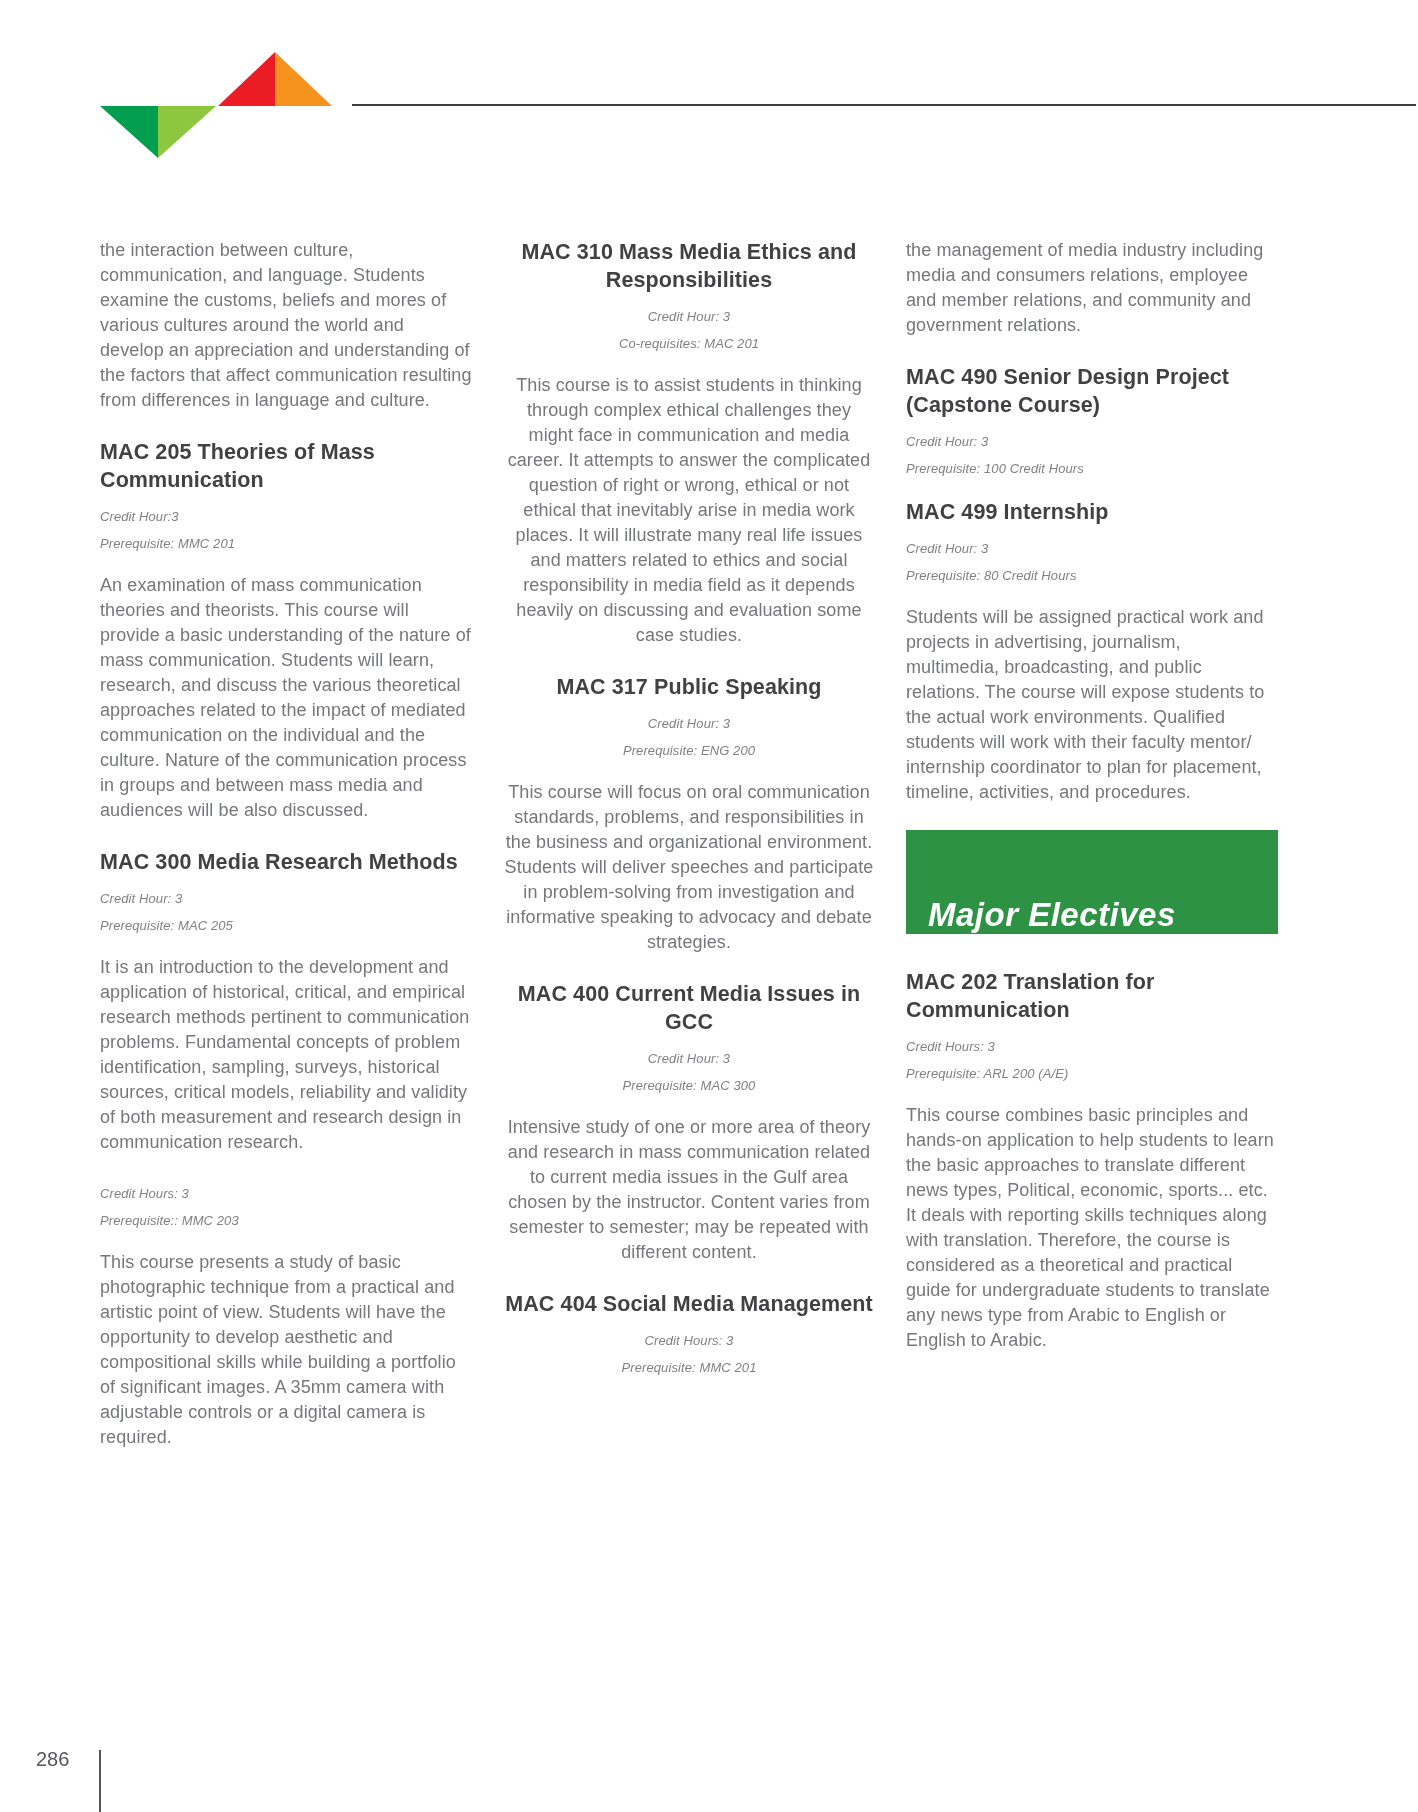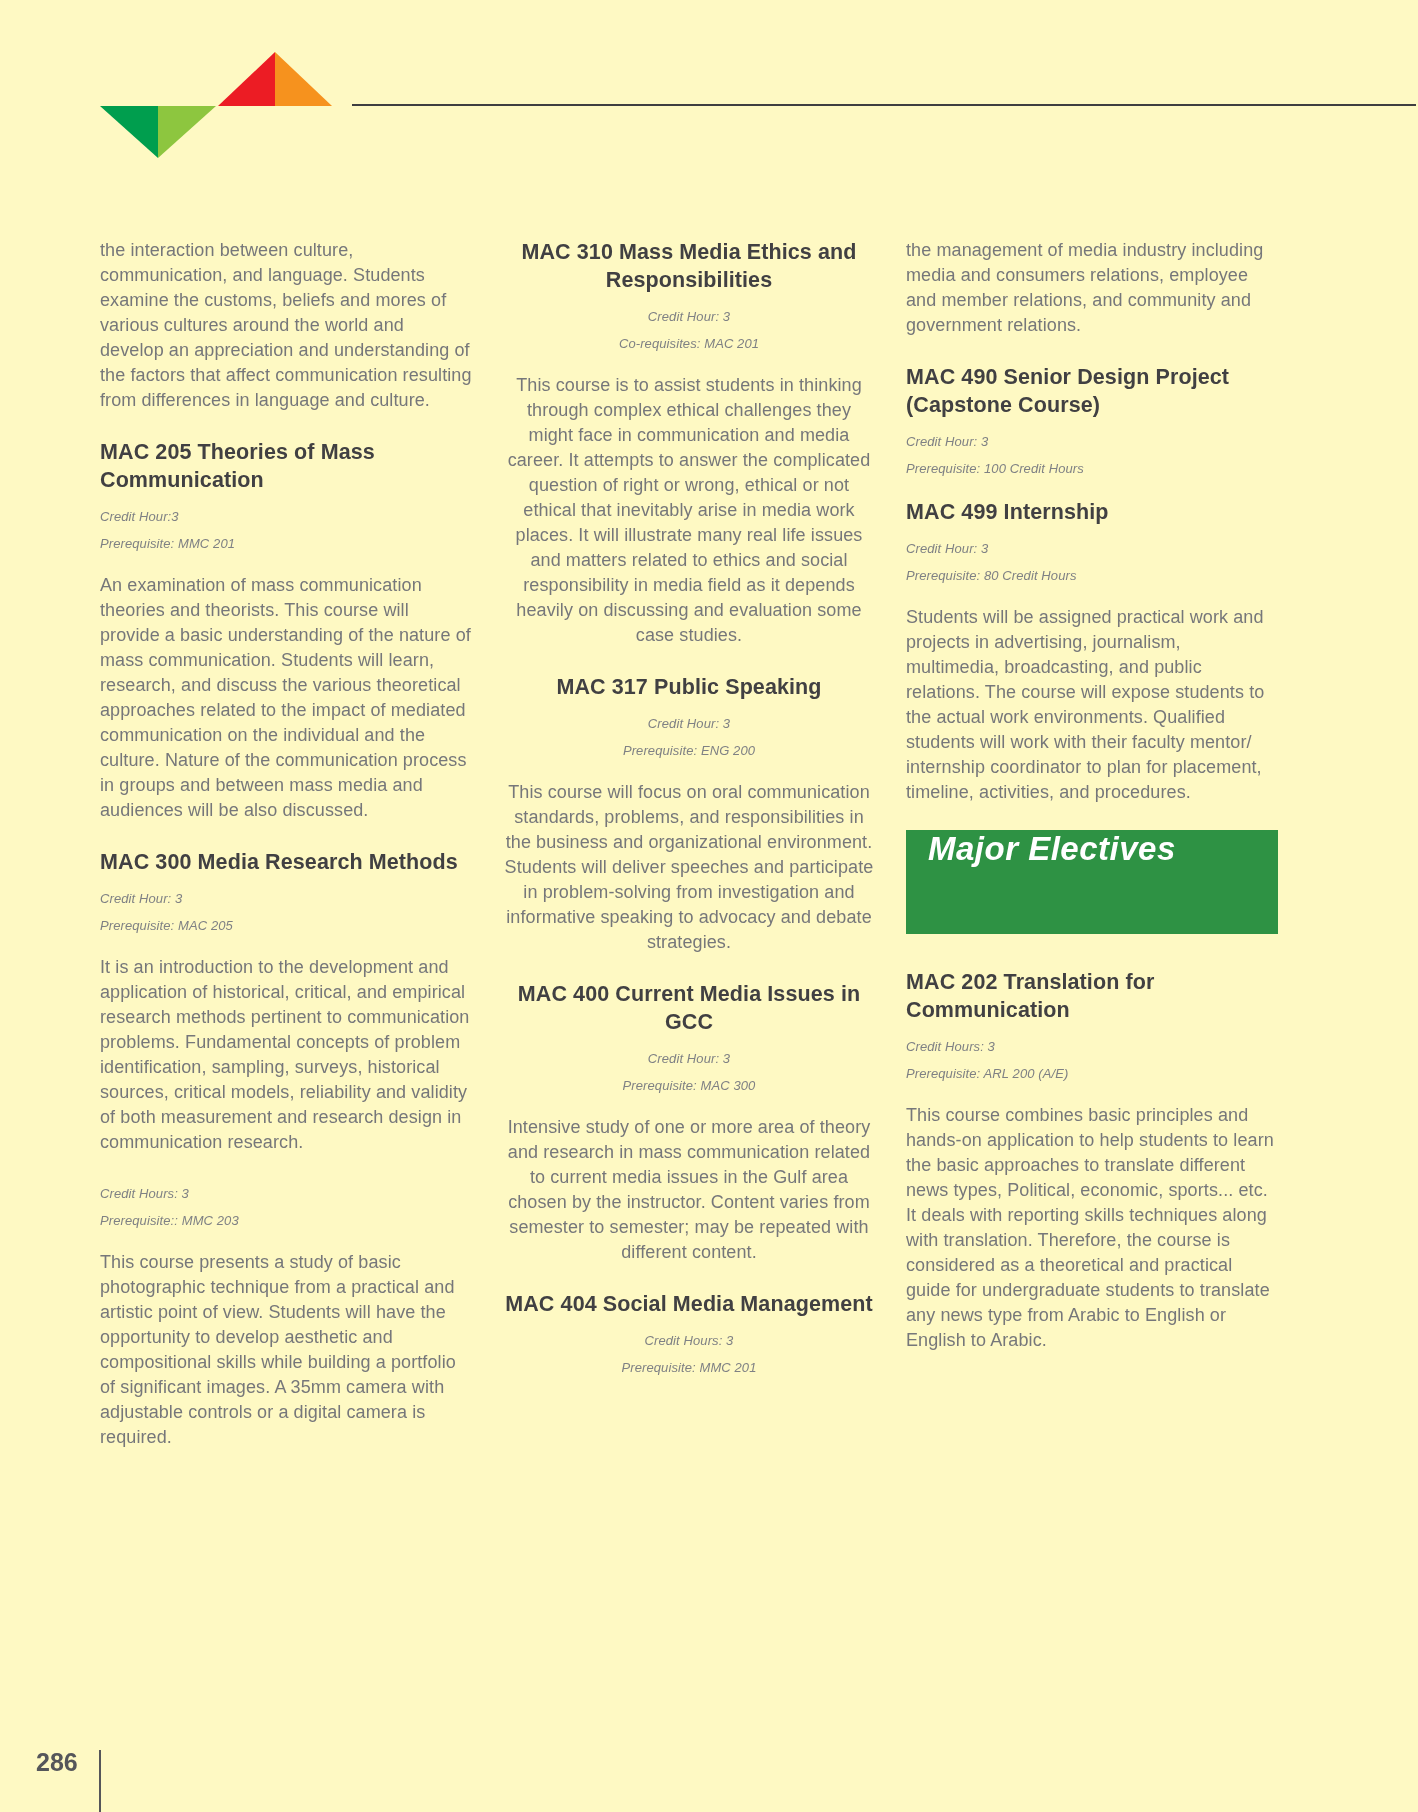--- a/index.html
+++ b/index.html
@@ -1,19 +1,19 @@
 <!DOCTYPE html>
 <html><head>
 <meta charset="utf-8">
 <style>
   html,body { margin:0; padding:0; background:#e8e8e8; }
   .page {
     position:relative;
     width:1418px; height:1812px;
-    background:#fef9c3;
+    background:#ffffff;
     font-family:"Liberation Sans", sans-serif;
     overflow:hidden;
     margin:0 auto;
   }
   
   .logo-svg { position:absolute; left:100px; top:52px; }
   .header-rule { position:absolute; left:352px; top:104px; width:1064px; height:2px; background:#3e3e40; }
   
   .column { position:absolute; top:238px; width:372px; }
   .col-0 { left:100px; }
@@ -32,30 +32,30 @@
   .course { margin:0; }
   .course-meta { margin:0 0 16px; }
   .meta-line {
     font-size:13px; line-height:27px;
     font-style:italic; color:#7f8184;
     letter-spacing:0.1px;
   }
   .banner {
     margin:16px 0 34px;
     width:372px; height:104px;
-    display:flex; align-items:flex-start;
+    display:flex; align-items:flex-end;
     background:#2e9244;
   }
   .banner .banner-label {
     color:#ffffff; font-size:33px;
     font-weight:bold; font-style:italic;
     padding-left:22px; letter-spacing:0.5px;
   }
   
-  .page-number { position:absolute; left:36px; top:1748px; font-size:25px; font-weight:bold; color:#55565a; }
+  .page-number { position:absolute; left:36px; top:1748px; font-size:20px; font-weight:normal; color:#55565a; }
   .footer-rule { position:absolute; left:99px; top:1750px; width:2px; height:62px; background:#55565a; }
 </style>
 </head>
 <body>
 
 <div class="page">
 
   <svg class="logo-svg" width="232" height="106" viewBox="0 0 232 106">
     <polygon points="0,54 58,54 58,106" fill="#009e4e"></polygon>
     <polygon points="58,54 116,54 58,106" fill="#8dc63f"></polygon>

